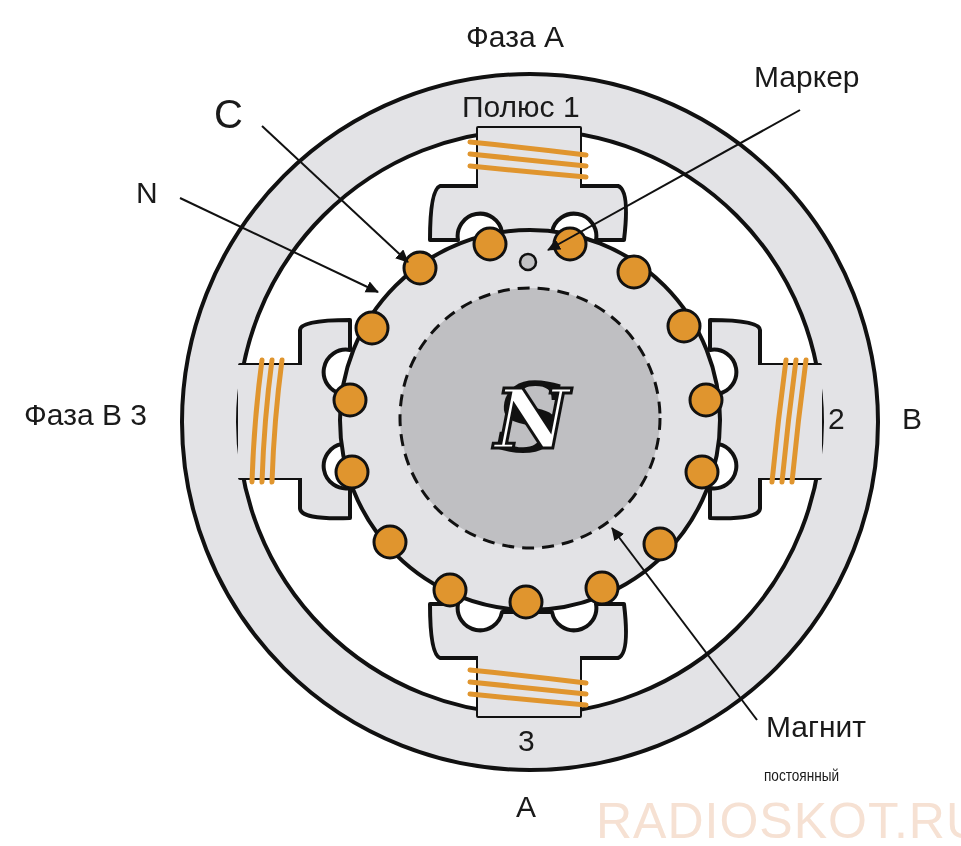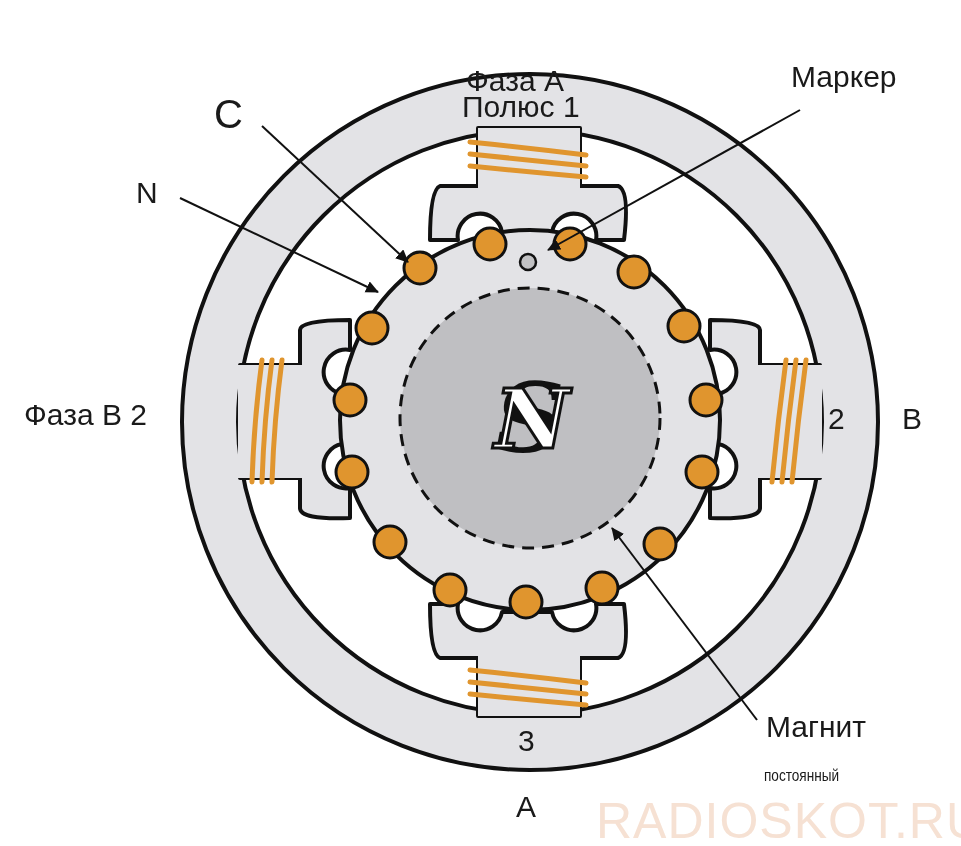--- a/index.html
+++ b/index.html
@@ -108,25 +108,25 @@
   </g>
 
   <g stroke="#111" stroke-width="2" fill="none">
     <line x1="262" y1="126" x2="408" y2="262" marker-end="url(#arrowHead)"></line>
     <line x1="180" y1="198" x2="378" y2="292" marker-end="url(#arrowHead)"></line>
     <line x1="800" y1="110" x2="548" y2="250" marker-end="url(#arrowHead)"></line>
     <line x1="757" y1="720" x2="612" y2="528" marker-end="url(#arrowHead)"></line>
   </g>
 </svg>
 
-<div class="lbl lbl-mid" style="left:466px; top:22px;margin-top:44px;">Фаза A</div>
+<div class="lbl lbl-mid" style="left:466px; top:22px;">Фаза A</div>
 <div class="lbl lbl-mid" style="left:462px; top:92px;">Полюс 1</div>
-<div class="lbl lbl-mid" style="left:791px; top:62px;">Маркер</div>
+<div class="lbl lbl-mid" style="left:754px; top:62px;">Маркер</div>
 <div class="lbl lbl-big" style="left:214px; top:94px; font-size:40px;">C</div>
 <div class="lbl lbl-mid" style="left:136px; top:178px;">N</div>
-<div class="lbl lbl-mid bg-white" style="left:20px; top:398px;">Фаза B 2</div>
+<div class="lbl lbl-mid bg-white" style="left:20px; top:398px;">Фаза B 3</div>
 <div class="lbl lbl-mid" style="left:828px; top:404px;">2</div>
 <div class="lbl lbl-mid" style="left:902px; top:404px;">B</div>
 <div class="lbl lbl-mid" style="left:518px; top:726px;">3</div>
 <div class="lbl lbl-mid" style="left:516px; top:792px;">A</div>
 <div class="lbl lbl-mid" style="left:766px; top:712px;text-align:center;">Магнит</div>
 <div class="lbl lbl-small" style="left:764px; top:768px;">постоянный</div>
 <div class="watermark" style="left:596px; top:792px;">RADIOSKOT.RU</div>
 
 </body></html>

